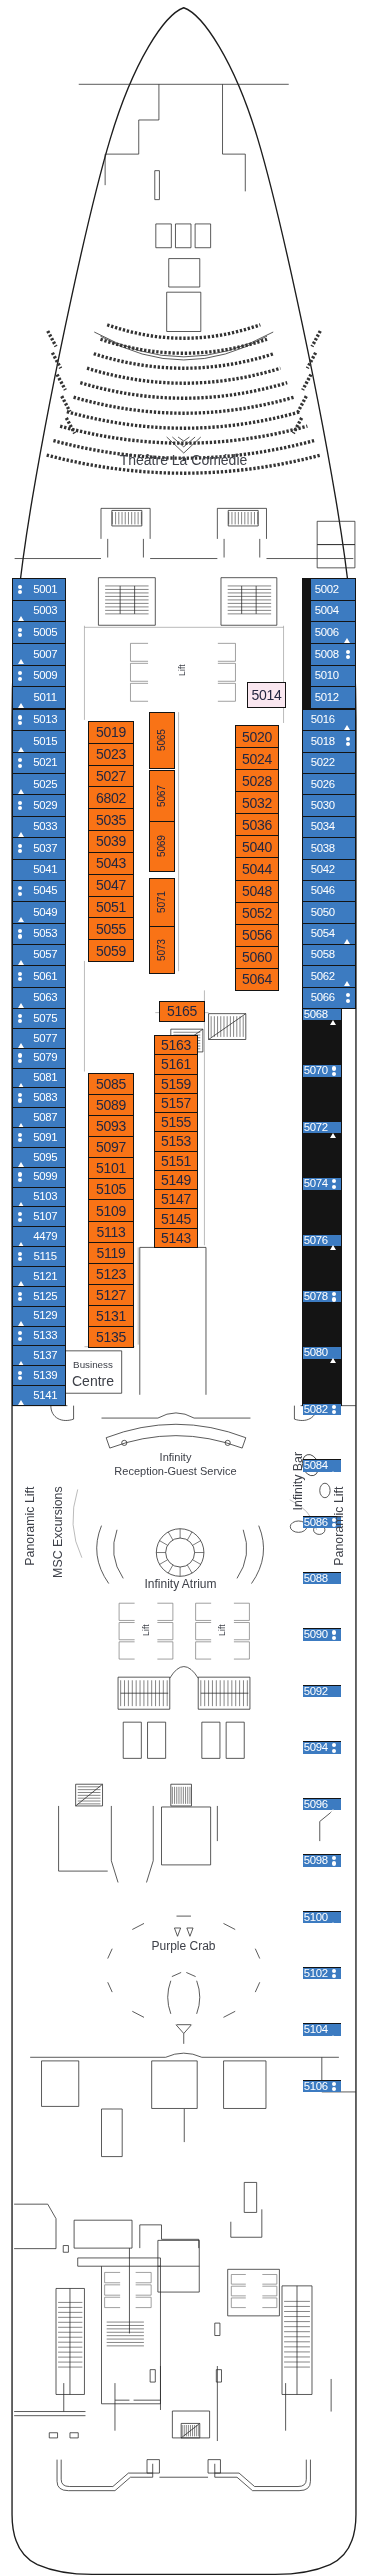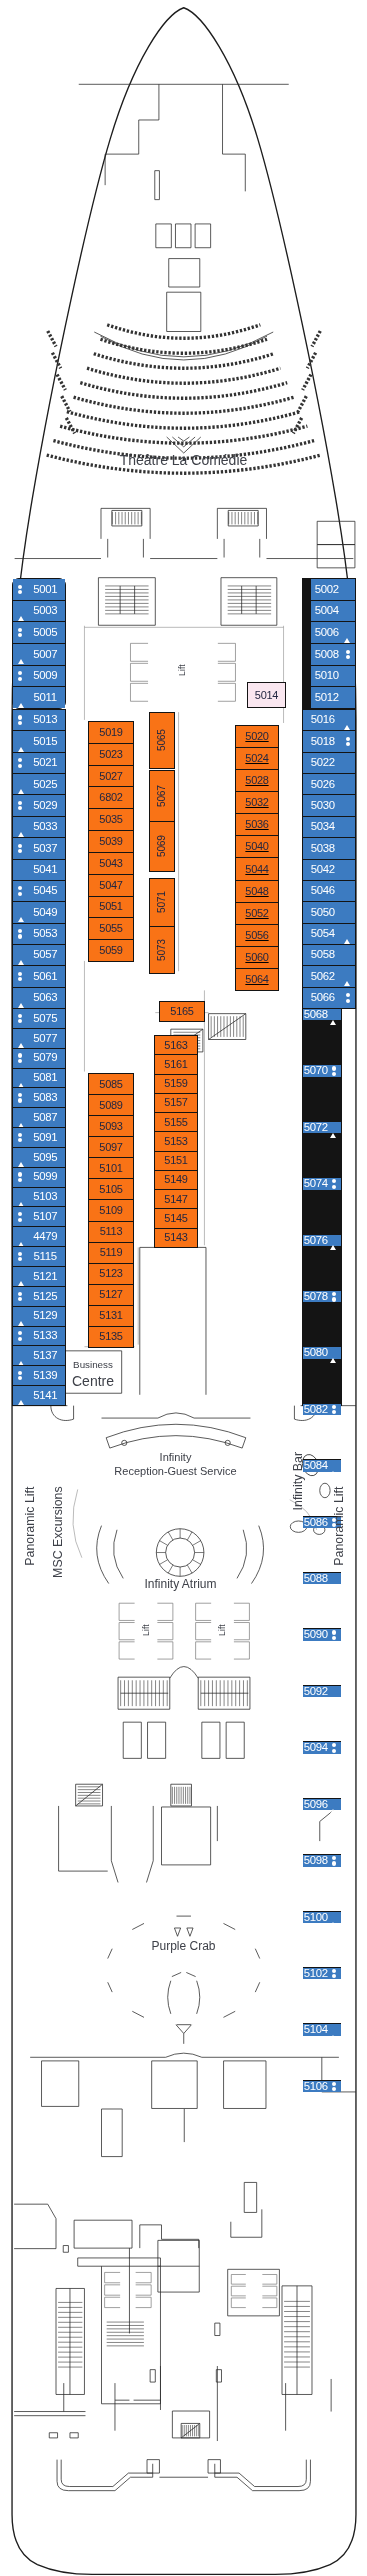--- a/index.html
+++ b/index.html
@@ -7,21 +7,21 @@
         font-family:"Liberation Sans",sans-serif;overflow:hidden}
   #plan svg{position:absolute;left:0;top:0}
   .grp{position:absolute;box-sizing:border-box;border:1.6px solid #141414;
        display:flex;flex-direction:column;background:#141414}
   .cab{position:relative;flex:1;display:flex;align-items:center;box-sizing:border-box}
   .cab + .cab{border-top:1px solid #141414}
   .cab.blue{background:#3C7BC1}
   .cab.pink{background:#f97316}
   .cab.plight{background:#FAE7F0}
   .num{flex:1;text-align:center;font-size:11.4px;letter-spacing:-0.3px;color:#fff;line-height:1}
-  .pink .num,.plight .num{color:#232741;font-size:11px}
+  .pink .num,.plight .num{color:#232741;font-size:14px}
   .padl .num{padding-left:12.4px}
   .padr .num{padding-right:12.4px}
   .vert .num{transform:rotate(-90deg);font-size:10.3px;padding:0}
   .icon{position:absolute;top:50%;transform:translateY(-50%)}
   .icon.l{left:5.2px}
   .icon.r{right:5.2px}
   .dots i{display:block;width:4.1px;height:4.1px;border-radius:50%;background:#fff;margin:1.3px 0}
   .tri{width:0;height:0;border-left:3.4px solid transparent;border-right:3.4px solid transparent;
        border-bottom:5.7px solid #fff}
   .lbl{position:absolute;color:#3E4149;text-align:center;white-space:nowrap;line-height:1.15}
@@ -350,21 +350,21 @@
         <path d="M 216.66776047697624 3851.957349572321 L 208.01528463447772 3832.936219246418" stroke="#2B2B2B" stroke-width="1.5" fill="none"></path>
         <path d="M 208.01528463447772 3787.063780753582 L 216.66776047697624 3768.042650427679" stroke="#2B2B2B" stroke-width="1.5" fill="none"></path>
         <path d="M 255.50597423487974 3730.931068113555 L 278.1584500773783 3719.175363067706" stroke="#2B2B2B" stroke-width="1.5" fill="none"></path>
         <path d="M 341 3705 L 369 3705" stroke="#2B2B2B" stroke-width="1.5" fill="none"></path>
         <path d="M 431.84154992262165 3719.175363067706 L 454.4940257651202 3730.931068113555" stroke="#2B2B2B" stroke-width="1.5" fill="none"></path>
         <path d="M 493.3322395230237 3768.042650427679 L 501.9847153655223 3787.063780753582" stroke="#2B2B2B" stroke-width="1.5" fill="none"></path>
       </g>
   </svg>
 
   <div id="cabins">
-      <div class="grp" style="left: 12px; top: 578px; width: 54px; height: 131px; border-radius: 7px;">
+      <div class="grp" style="left: 12px; top: 578px; width: 54px; height: 131px;">
         <div class="cab blue padl">
           <span class="num">5001</span>
           <span class="icon l dots">
             <i></i>
             <i></i>
           </span>
         </div>
         <div class="cab blue padl">
           <span class="num">5003</span>
           <span class="icon l "><span class="tri"></span></span>
@@ -807,21 +807,21 @@
         </div>
         <div class="cab pink">
           <span class="num">5059</span>
         </div>
       </div>
       <div class="grp" style="left: 247px; top: 682px; width: 39px; height: 26px;">
         <div class="cab plight">
           <span class="num">5014</span>
         </div>
       </div>
-      <div class="grp" style="left: 235px; top: 725px; width: 44px; height: 266px; text-decoration: underline;">
+      <div class="grp" style="left: 235px; top: 725px; width: 44px; height: 266px;">
         <div class="cab pink">
           <span class="num">5020</span>
         </div>
         <div class="cab pink">
           <span class="num">5024</span>
         </div>
         <div class="cab pink">
           <span class="num">5028</span>
         </div>
         <div class="cab pink">

